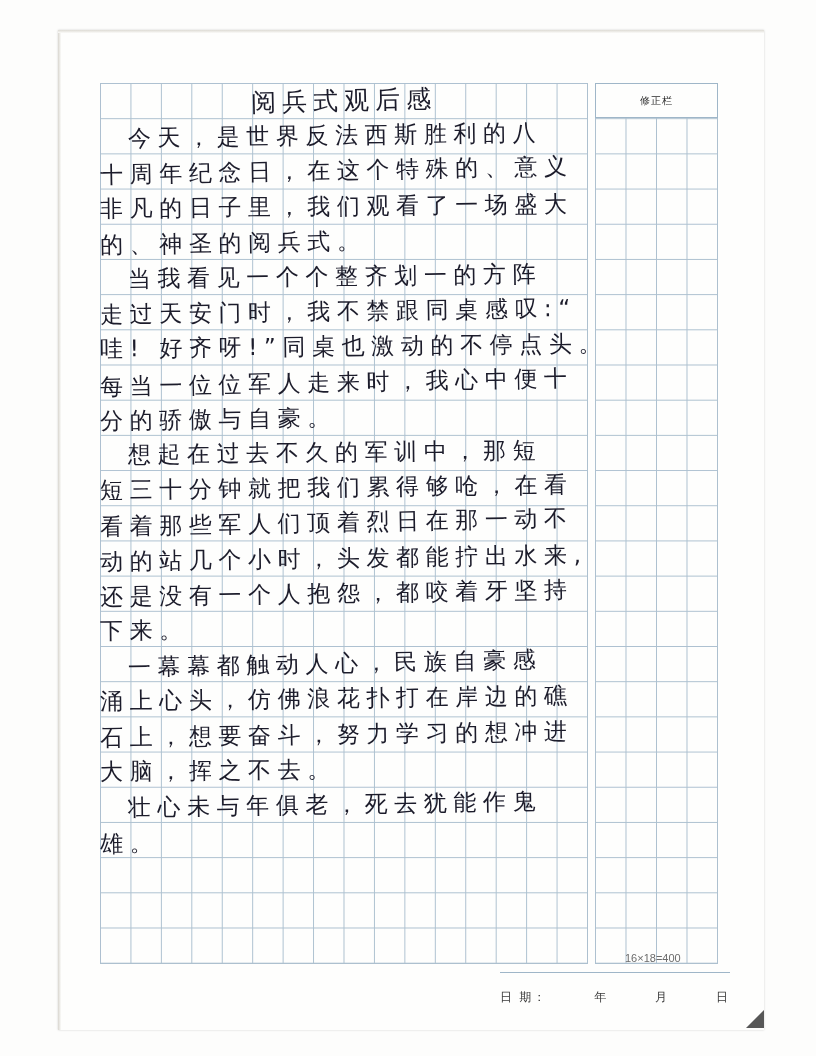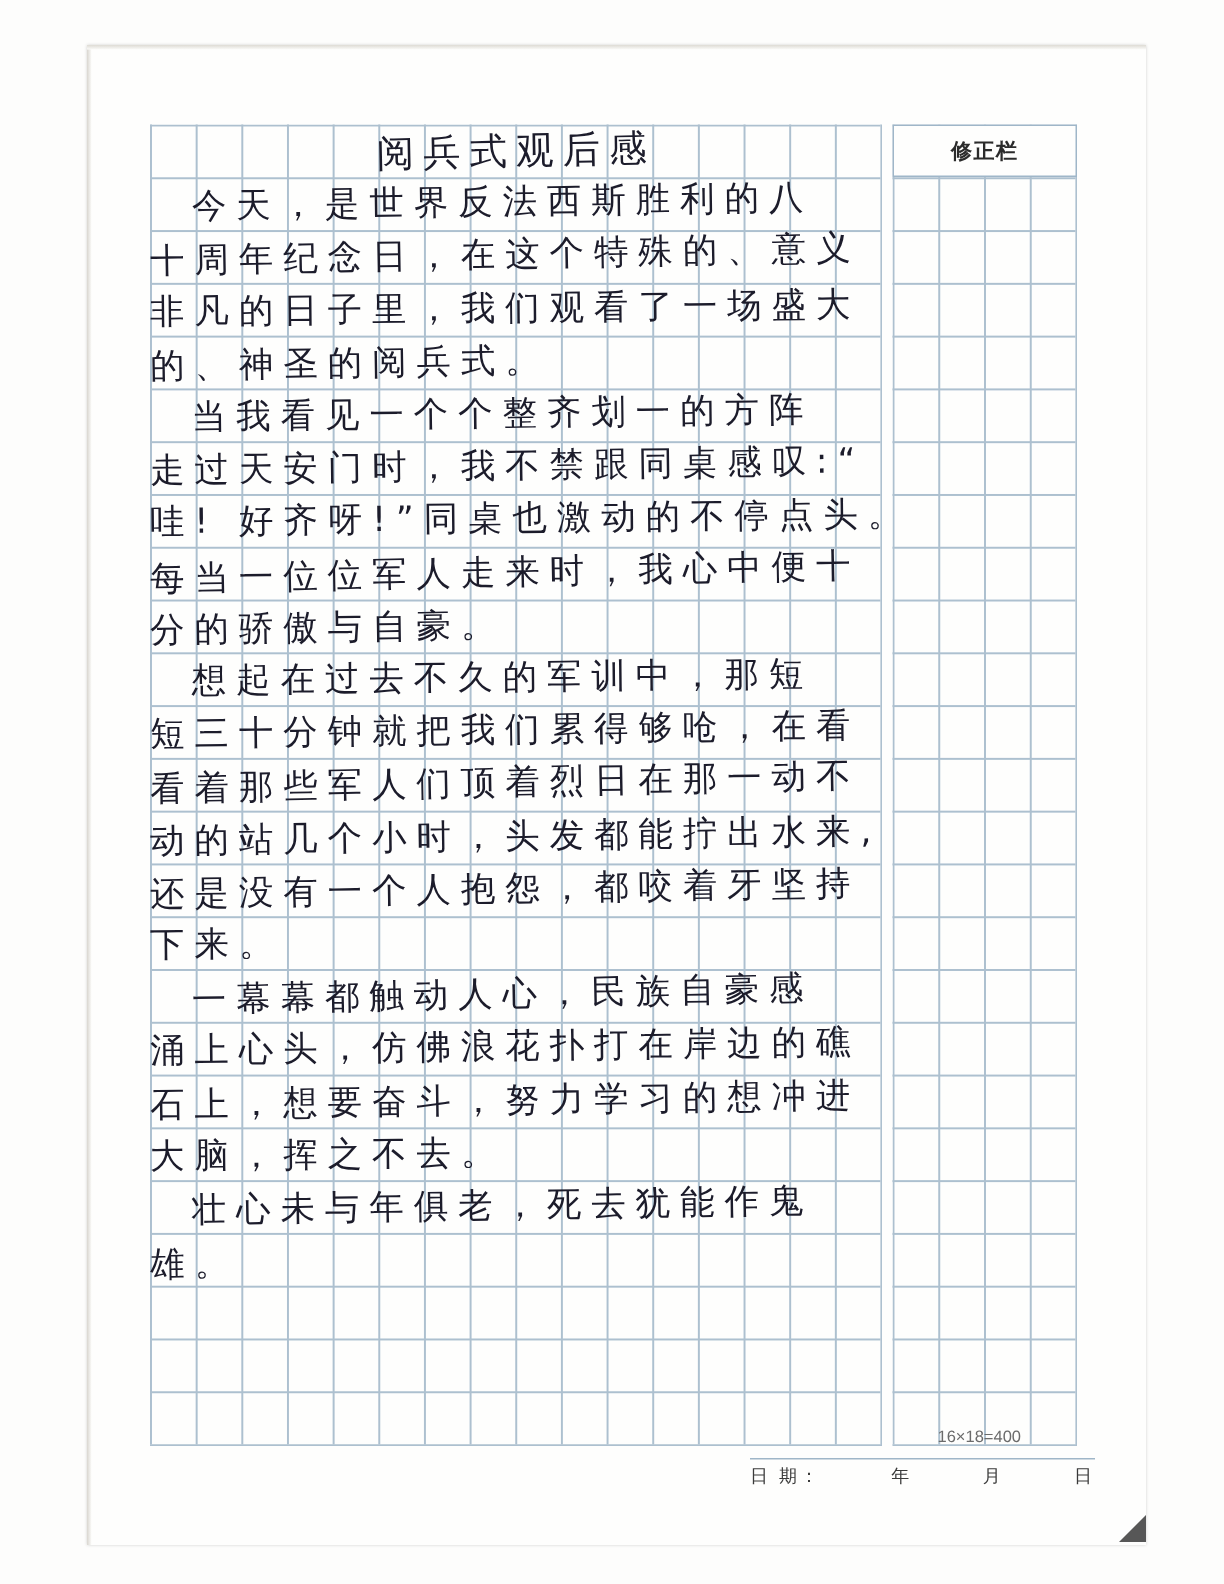--- a/index.html
+++ b/index.html
@@ -83,27 +83,26 @@
   }
   .corr-header {
     position: absolute;
     left: 595px;
     top: 83px;
     width: 123px;
     height: 35px;
     display: flex;
     align-items: center;
     justify-content: center;
-    font-size: 14px;
+    font-size: 10px;
     color: #2b2b2b;
     background: #fefefd;
     border: 1px solid #9fb6c8;
     box-sizing: border-box;
     letter-spacing: 1px;
-    font-weight: bold;
   }
 
   
   .text-layer {
     position: absolute;
     left: 100px;
     top: 83px;
     width: 487px;
     height: 880px;
   }
@@ -159,21 +158,21 @@
   .footer-date {
     position: absolute;
     left: 500px;
     top: 972px;
     width: 230px;
     font-size: 12px;
     color: #3a3a3a;
     display: flex;
     justify-content: space-between;
     border-top: 1px solid #9fb6c8;
-    padding-top: 3px;
+    padding-top: 16px;
   }
   .footer-date span { letter-spacing: 2px; }
 </style>
 </head>
 <body>
 
 <div id="page">
 
   <div class="sheet"></div>
   <div class="sheet-edge-left"></div>

